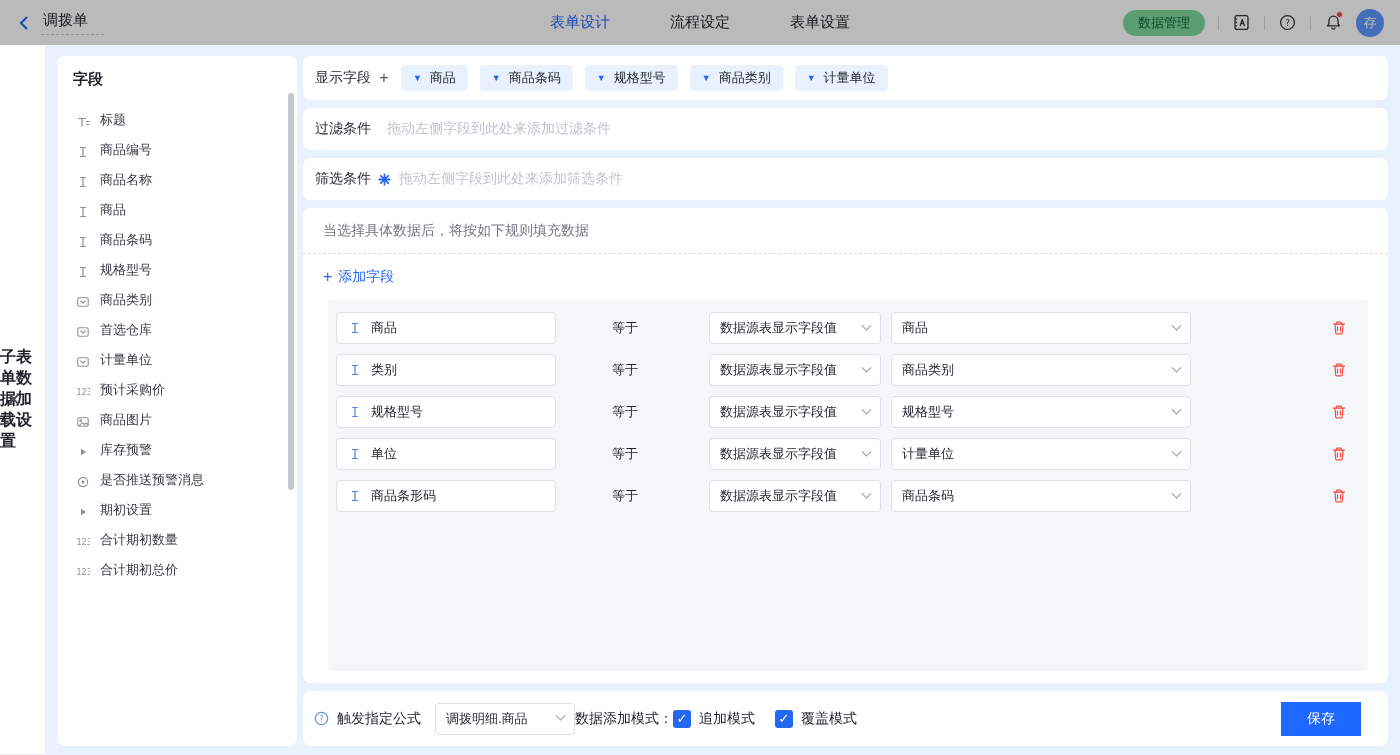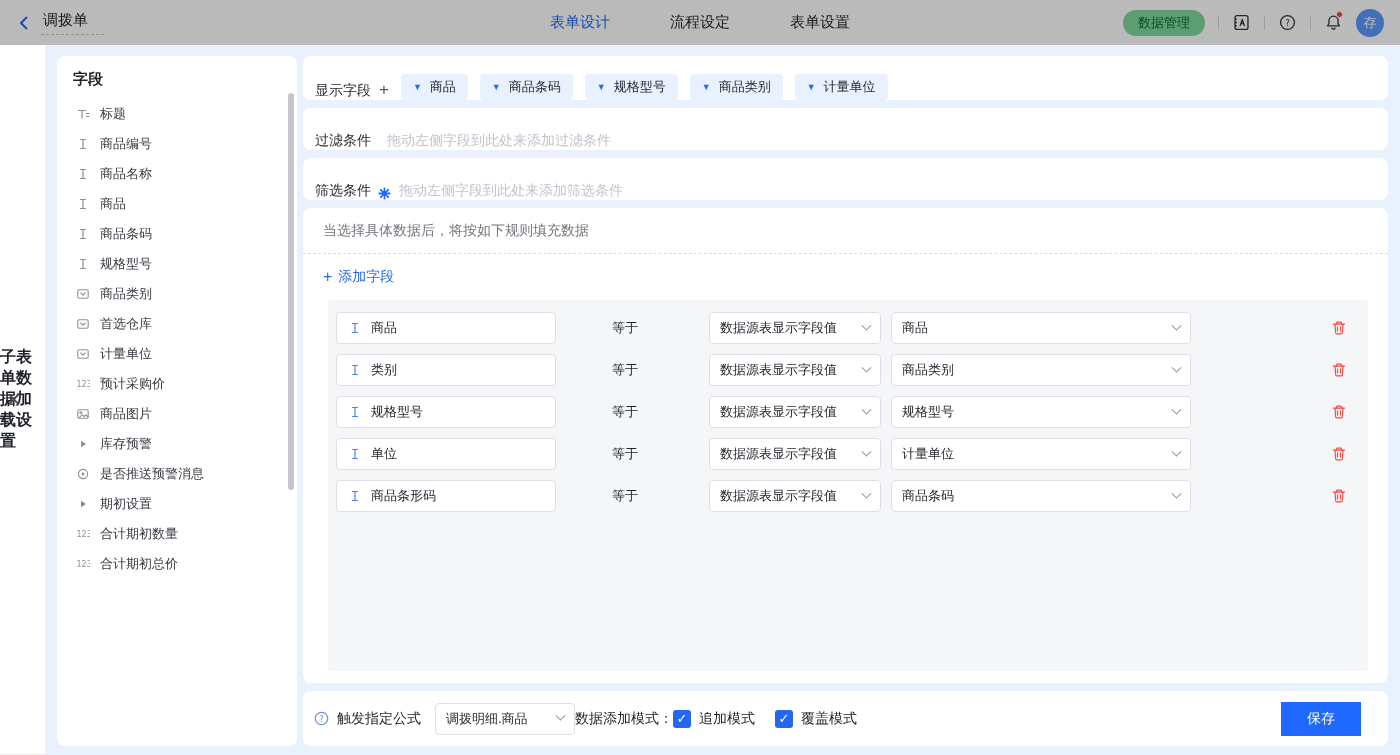--- a/index.html
+++ b/index.html
@@ -37,27 +37,27 @@
 
   
   .left-col{flex:0 0 240px;display:flex;flex-direction:column;gap:13px;min-height:0}
   .ds-card{padding:14px 13px 15px}
   .ds-head{display:flex;align-items:center;justify-content:space-between}
   .ds-title,.fc-title{font-size:15px;font-weight:700}
   .link{font-size:13px;color:var(--accent);cursor:pointer;text-decoration:none}
   .ds-item{margin-top:13px;height:30px;background:#f4f5f7;border-radius:4px;display:flex;align-items:center;gap:8px;padding:0 10px;font-size:13px;cursor:pointer}
   .fields-card{flex:1;padding:14px 0 0;position:relative;overflow:hidden}
   .fc-title{margin:0 0 10px 16px}
-  .field-item{height:30px;display:flex;align-items:center;gap:9px;padding-left:18px;font-size:13px;color:#363a41;cursor:grab}
+  .field-item{height:30px;display:flex;align-items:flex-end;gap:9px;padding-left:18px;font-size:13px;color:#363a41;cursor:grab}
   .f-icon{width:16px;display:flex;justify-content:center;color:#8a9099;flex:0 0 auto}
   .scroll-thumb{position:absolute;right:3px;top:37px;width:6px;height:397px;border-radius:3px;background:#c3c6cc;cursor:pointer}
 
   
   .main-col{flex:1;display:flex;flex-direction:column;gap:8px;min-height:0;min-width:0}
-  .row-card{flex:0 0 42px;height:42px;display:flex;align-items:flex-end;padding:0 12px}
+  .row-card{flex:0 0 42px;height:42px;display:flex;align-items:center;padding:0 12px}
   .df-card{flex:0 0 44px;height:44px}
   .row-label{font-size:14px}
   .plus{color:#4e5969;font-size:17px;margin:0 12px 0 8px;cursor:pointer}
   .tags{display:flex;gap:12px}
   .tag{height:26px;display:flex;align-items:center;gap:8px;background:var(--tag-bg);border-radius:4px;padding:0 12px;font-size:13px;cursor:pointer}
   .tri{color:var(--accent);font-size:9px;line-height:1}
   .ph{color:var(--placeholder);font-size:14px;margin-left:16px}
   .gear{color:var(--accent);display:flex;margin-left:7px}
   .gear + .ph{margin-left:8px}
 

